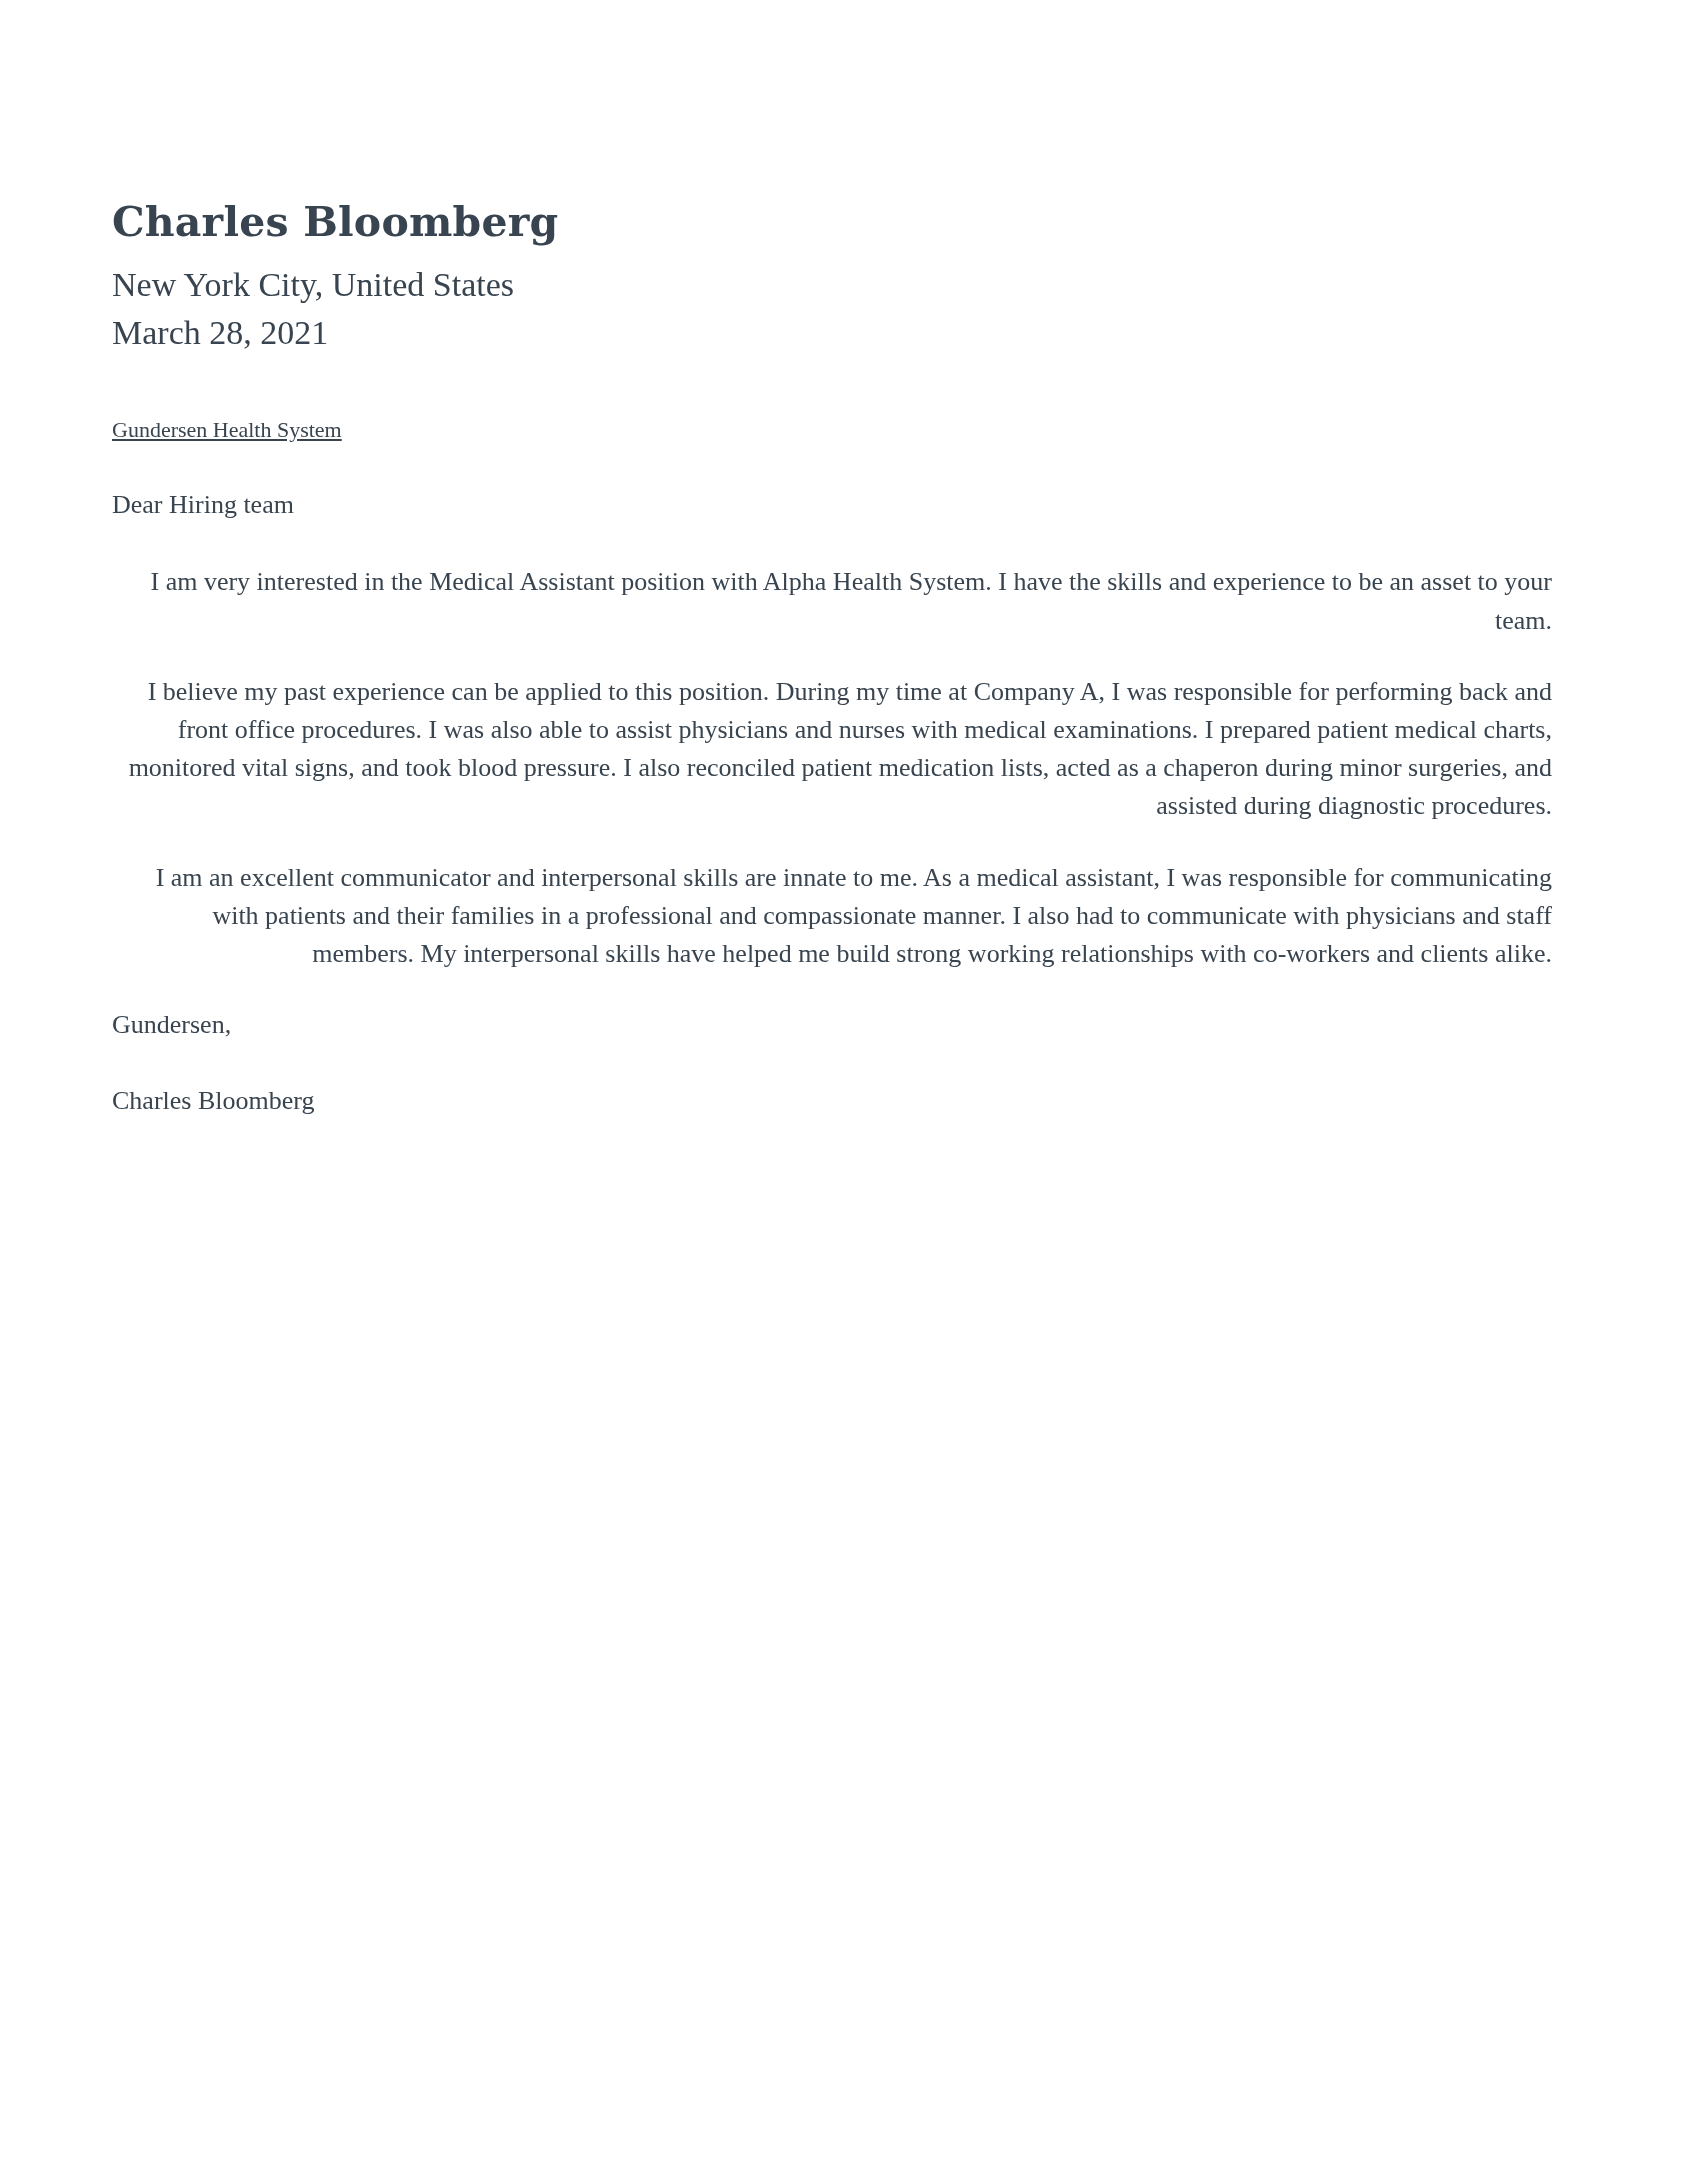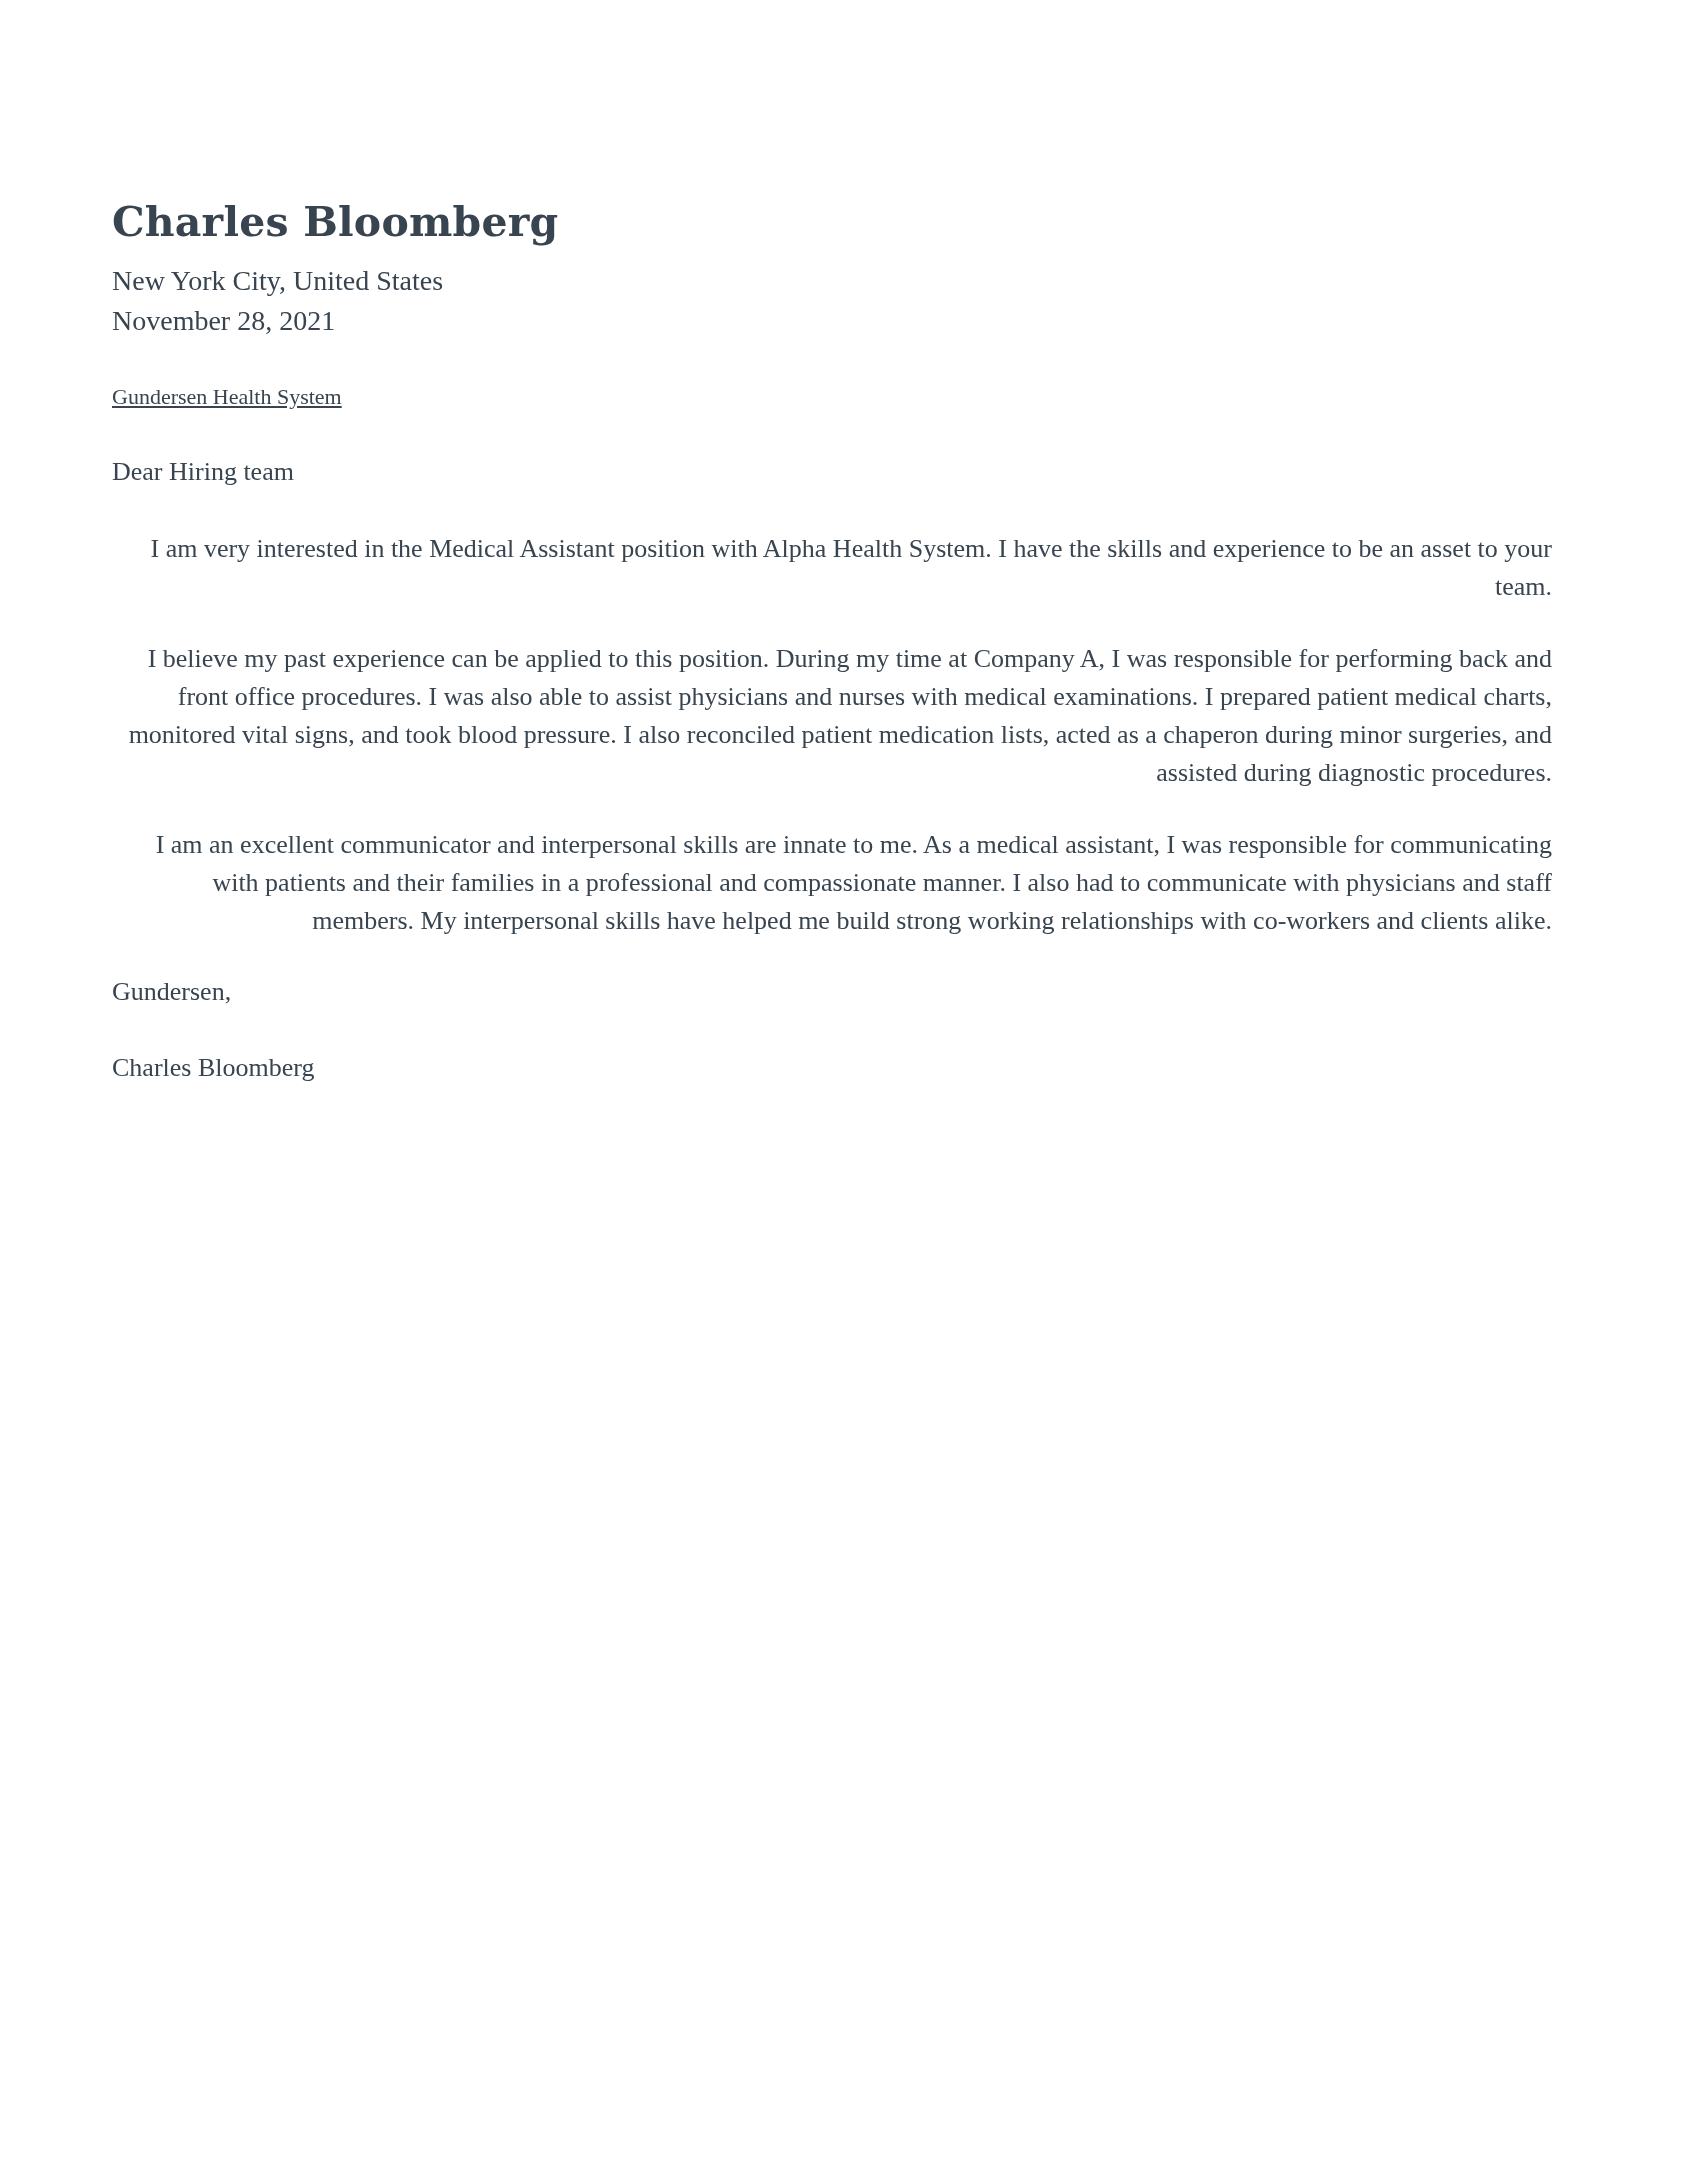--- a/index.html
+++ b/index.html
@@ -28,24 +28,24 @@
   .name-heading {
     font-family: "DejaVu Serif", "Liberation Serif", serif;
     font-size: 41px;
     font-weight: bold;
     letter-spacing: 0.2px;
     color: #38444f;
     margin: 0 0 14px 0;
     line-height: 1.2;
   }
   .contact-block {
-    font-size: 28px;
+    font-size: 34px;
     line-height: 1.42;
     color: #38444f;
-    margin-bottom: 40px;
+    margin-bottom: 56px;
   }
   .contact-line {
     display: block;
   }
   .company-line {
     font-size: 22px;
     line-height: 1.45;
     color: #38444f;
     margin-bottom: 40px;
     text-decoration: underline;
@@ -78,21 +78,21 @@
 </head>
 <body>
 
 <div class="page">
   <div class="letter">
 
     <h1 class="name-heading">Charles Bloomberg</h1>
 
     <div class="contact-block">
       <span class="contact-line">New York City, United States</span>
-      <span class="contact-line">November 28, 2021</span>
+      <span class="contact-line">March 28, 2021</span>
     </div>
 
     <div class="company-line">Gundersen Health System</div>
 
     <div class="salutation">Dear Hiring team</div>
 
     <p class="body-para">I am very interested in the Medical Assistant position with Alpha Health System. I have the skills and experience to be an asset to your team.</p>
 
     <p class="body-para">I believe my past experience can be applied to this position. During my time at Company A, I was responsible for performing back and front office procedures. I was also able to assist physicians and nurses with medical examinations. I prepared patient medical charts, monitored vital signs, and took blood pressure. I also reconciled patient medication lists, acted as a chaperon during minor surgeries, and assisted during diagnostic procedures.</p>
 

